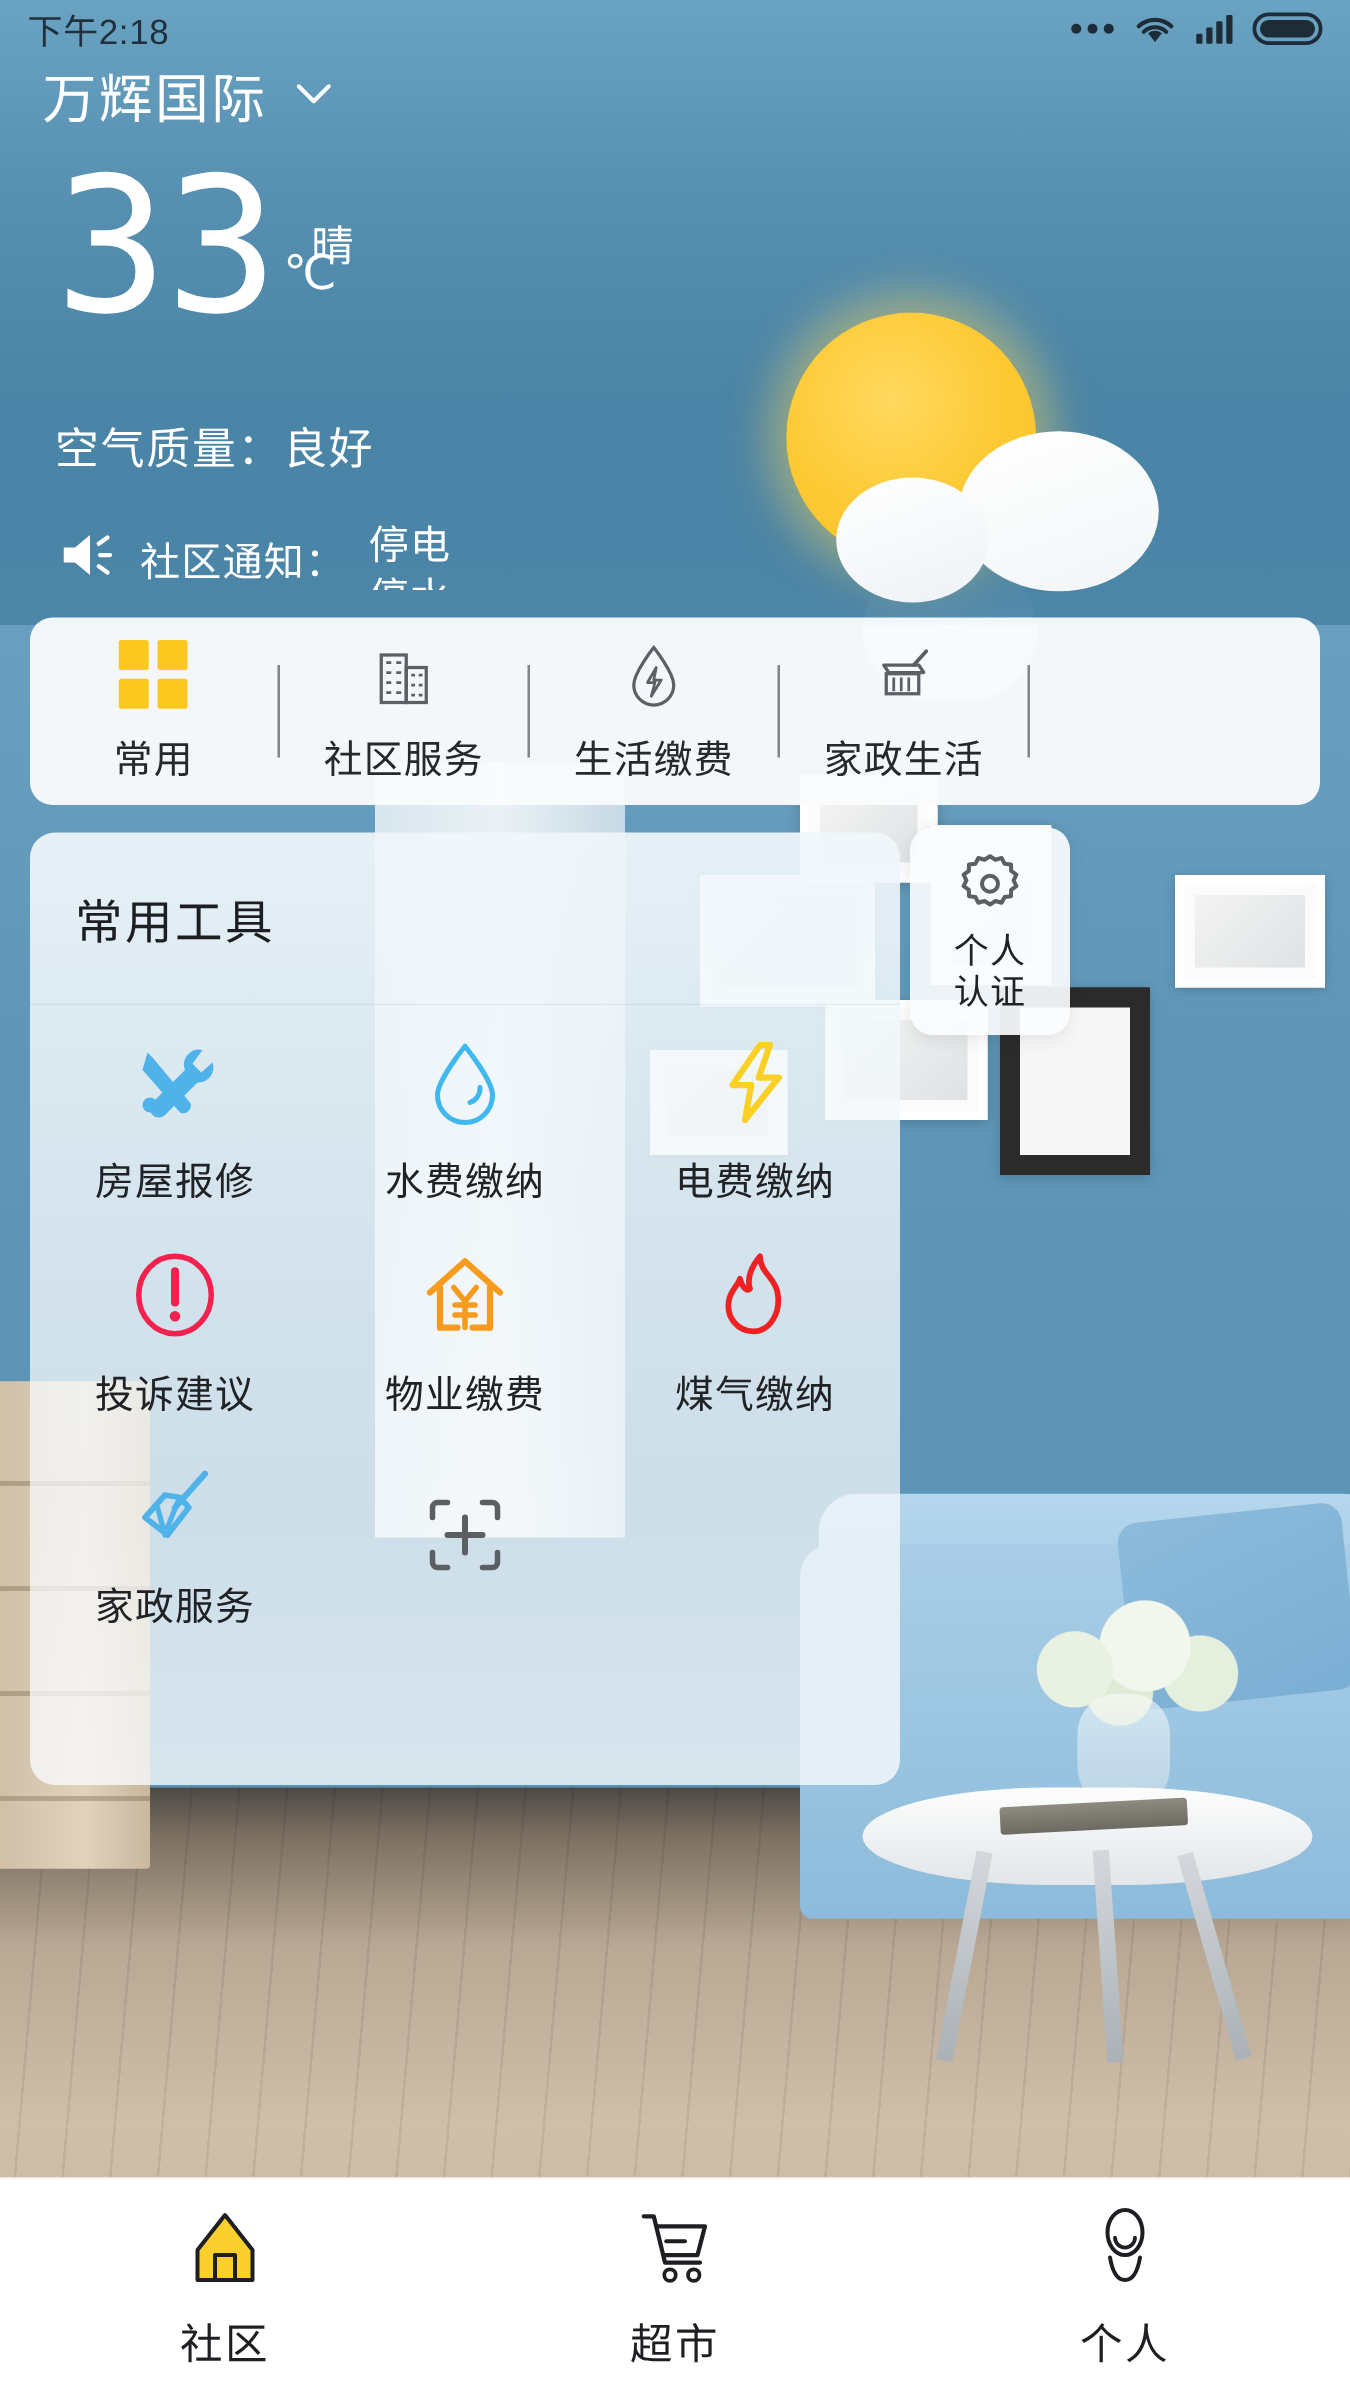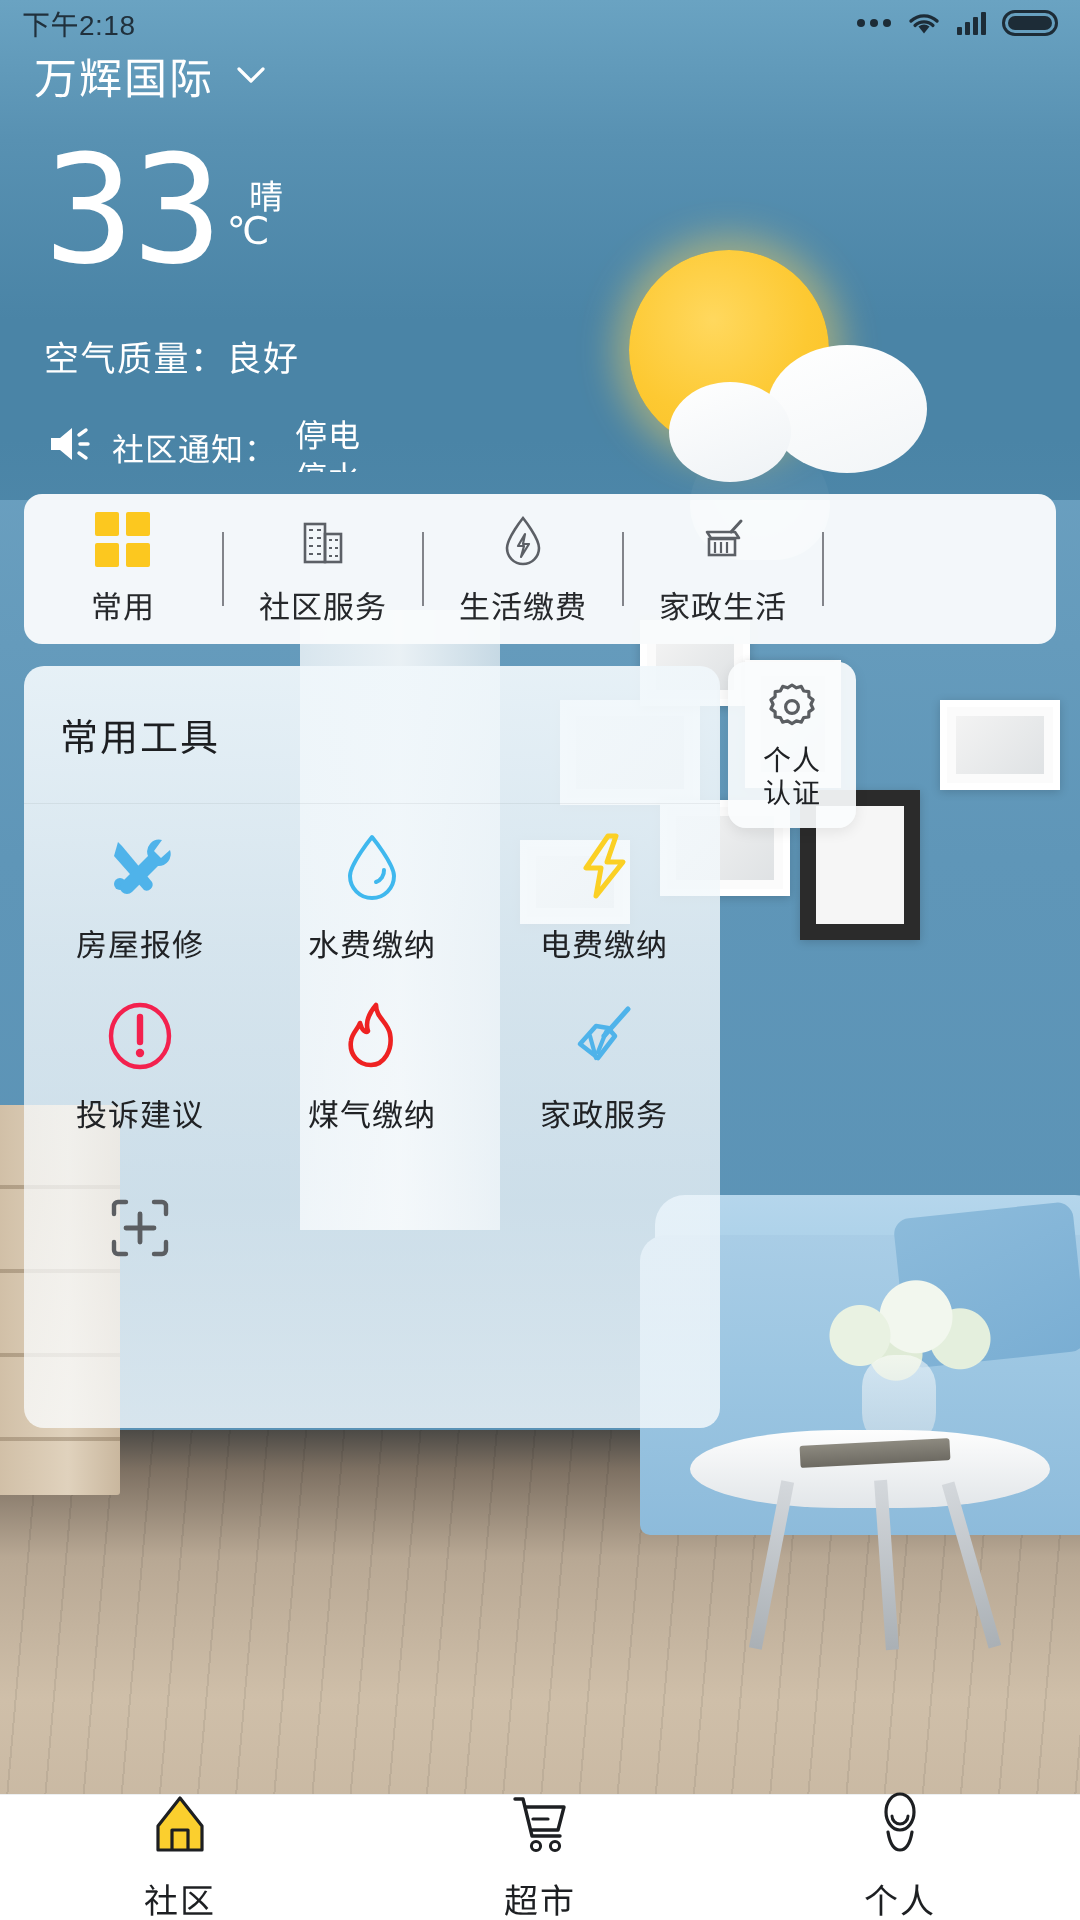--- a/index.html
+++ b/index.html
@@ -168,21 +168,21 @@
     font-size:43px; color:#ffffff; letter-spacing:2px; font-weight:400;
   }
   .chevron-down{
     width:30px; height:18px; display:block;
   }
 
   
   .weather{
     position:absolute; left:44px; top:130px; width:1000px; height:250px;
   }
-  .temp-block{ position:absolute; left:0; top:16px; display:flex; align-items:flex-end; }
+  .temp-block{ position:absolute; left:0; top:4px; display:flex; align-items:flex-end; }
   .temp-value{
     font-size:150px; line-height:.86; color:#ffffff; font-weight:300;
     font-family:"DejaVu Sans Mono","Liberation Mono",monospace;
     letter-spacing:-2px;
   }
   .temp-unit{ font-size:38px; color:#ffffff; padding-bottom:22px; padding-left:6px; }
   .weather-right{ position:absolute; left:205px; top:18px; }
   .weather-loc{ font-size:36px; color:#ffffff; letter-spacing:1.5px; }
   .weather-cond{ font-size:34px; color:#ffffff; margin-top:22px; letter-spacing:1.5px; }
   .aqi{
@@ -286,21 +286,21 @@
     gap:10px;
     box-shadow:0 4px 14px rgba(0,0,0,.08);
   }
   .gear-icon{ width:54px; height:54px; display:block; }
   .auth-label{
     font-size:28px; color:#1f2124; line-height:1.18; text-align:center; letter-spacing:1px;
   }
 
   
   .bottom-nav{
-    position:absolute; left:0; bottom:0; width:1080px; height:126px;
+    position:absolute; left:0; bottom:0; width:1080px; height:178px;
     background:#ffffff;
     display:flex; align-items:center;
     border-top:1px solid #eceff1;
   }
   .nav-item{
     flex:1; height:178px;
     display:flex; flex-direction:column; align-items:center; justify-content:center;
     gap:18px;
   }
   .nav-icon{ width:64px; height:64px; display:block; }
@@ -517,20 +517,32 @@
         <span>
           <svg class="tool-icon" viewBox="0 0 72 72">
             <ellipse cx="36" cy="36" rx="29" ry="31" stroke="#F3214E" stroke-width="4.4" fill="none"></ellipse>
             <path d="M36 17 V42" stroke="#F3214E" stroke-width="6.4" stroke-linecap="round"></path>
             <circle cx="36" cy="53" r="4.2" fill="#F3214E"></circle>
           </svg>
         </span>
         <span class="tool-label">投诉建议</span>
       </div>
 
+      <div class="tool-item">
+        <span>
+          <svg class="tool-icon" viewBox="0 0 72 72">
+            <path d="M8 34 L36 9 L64 34" stroke="#F79B1E" stroke-width="5" fill="none" stroke-linejoin="round" stroke-linecap="round"></path>
+            <path d="M16 30 V62 M56 30 V62" stroke="#F79B1E" stroke-width="5" stroke-linecap="round"></path>
+            <path d="M16 62 H30 M42 62 H56" stroke="#F79B1E" stroke-width="5" stroke-linecap="round"></path>
+            <path d="M27 30 L36 41 L45 30" stroke="#F79B1E" stroke-width="4.4" fill="none" stroke-linecap="round" stroke-linejoin="round"></path>
+            <path d="M28 44 H44 M28 52 H44 M36 41 V62" stroke="#F79B1E" stroke-width="4.4" stroke-linecap="round"></path>
+          </svg>
+        </span>
+        <span class="tool-label">物业缴费</span>
+      </div>
 
       <div class="tool-item">
         <span>
           <svg class="tool-icon" viewBox="0 0 72 72">
             <path d="M40 5 C40 18 52 22 54 34 C57 50 48 65 35 65 C22 65 13 54 15 41 C16 33 22 29 24 23 C26 31 30 33 32 31 C29 22 34 12 40 5 Z" stroke="#EE2222" stroke-width="4.6" fill="none" stroke-linejoin="round"></path>
           </svg>
         </span>
         <span class="tool-label">煤气缴纳</span>
       </div>
 

